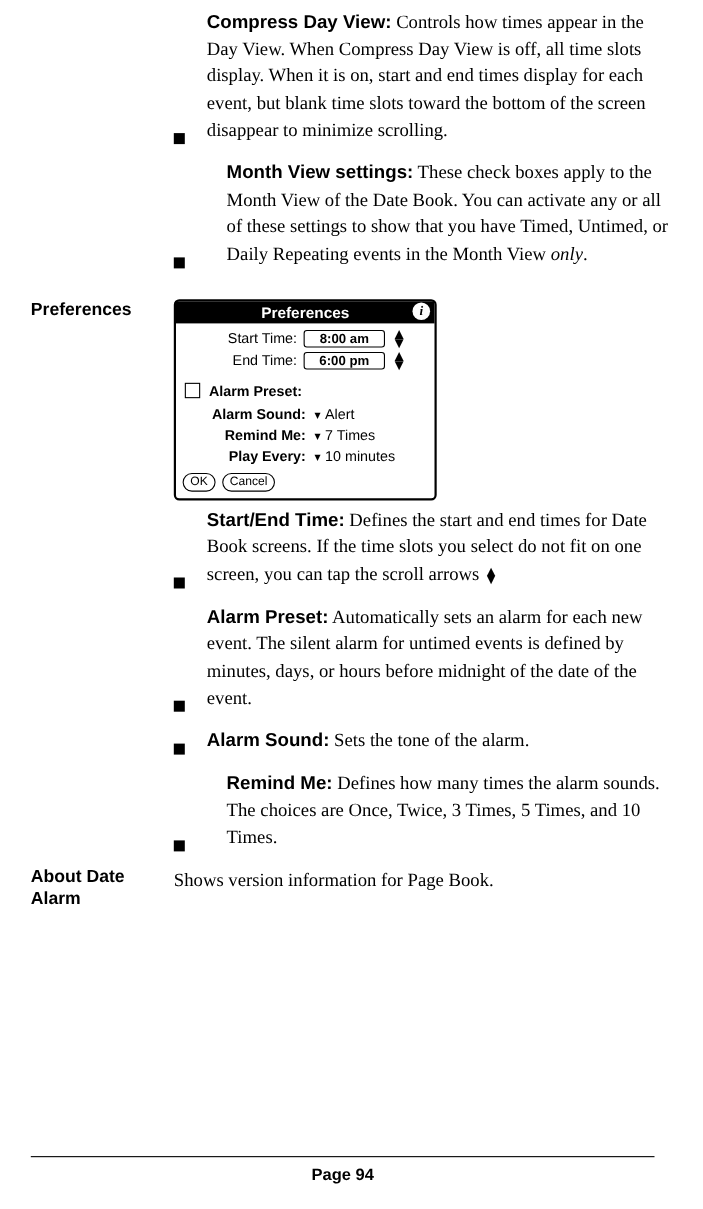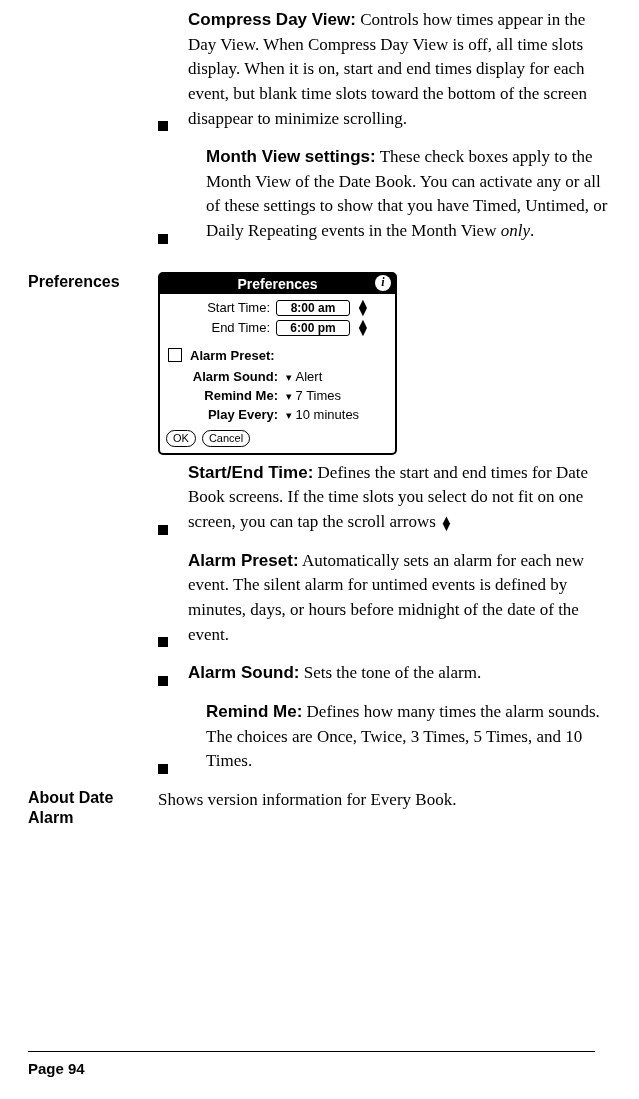--- a/index.html
+++ b/index.html
@@ -185,21 +185,21 @@
   .scroll-glyph span { display:block; }
   
   .footer {
     position: absolute;
     left: 28px;
     right: 44px;
     bottom: 22px;
     border-top: 1.5px solid #000;
     padding-top: 8px;
     display: flex;
-    justify-content: space-between;
+    justify-content: center;
     font-family: Arial, Helvetica, sans-serif;
     font-weight: 700;
     font-size: 15px;
   }
 </style>
 </head>
 <body>
 
 <div class="page">
 
@@ -304,20 +304,20 @@
             <span>Defines how many times the alarm sounds. The choices are Once, Twice, 3 Times, 5 Times, and 10 Times.</span>
           </span>
         </li>
       </ul>
 
     </div>
   </div>
 
   <div class="row">
     <div class="left-col">About Date Alarm</div>
-    <div class="right-col plain-body">Shows version information for Every Book.</div>
+    <div class="right-col plain-body">Shows version information for Page Book.</div>
   </div>
 
   <div class="footer">
     <span>Page 94</span>
   </div>
 
 </div>
 
 </body></html>

